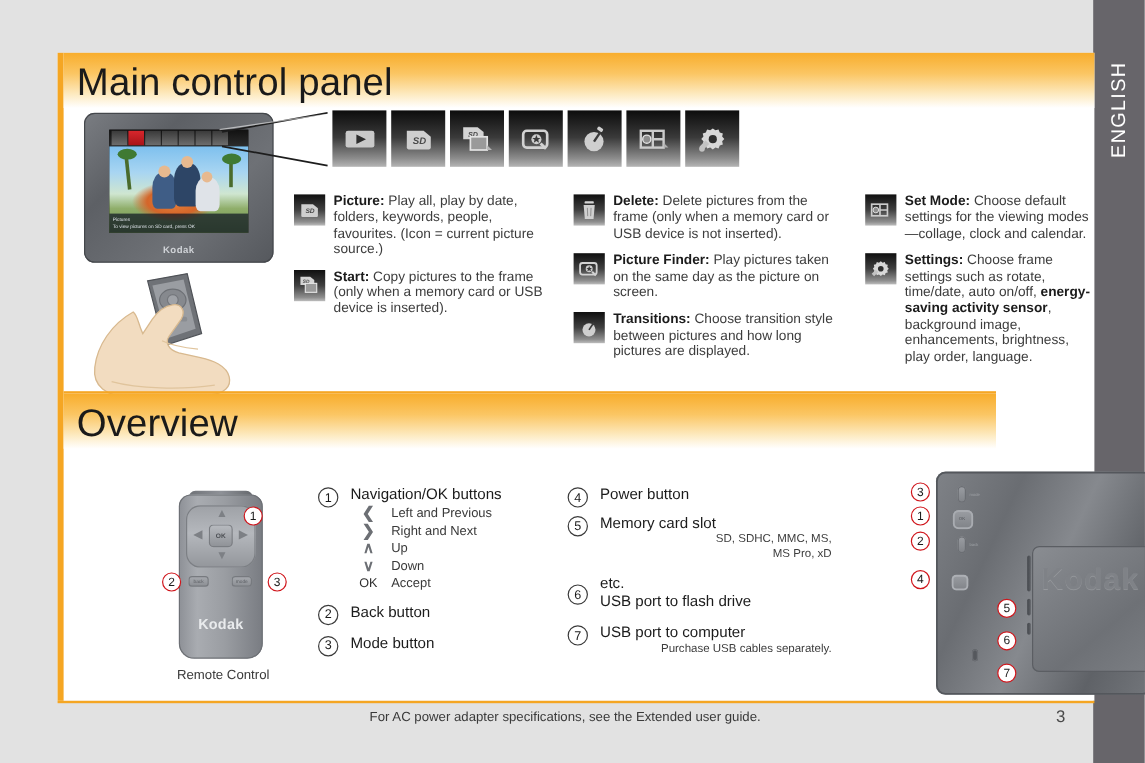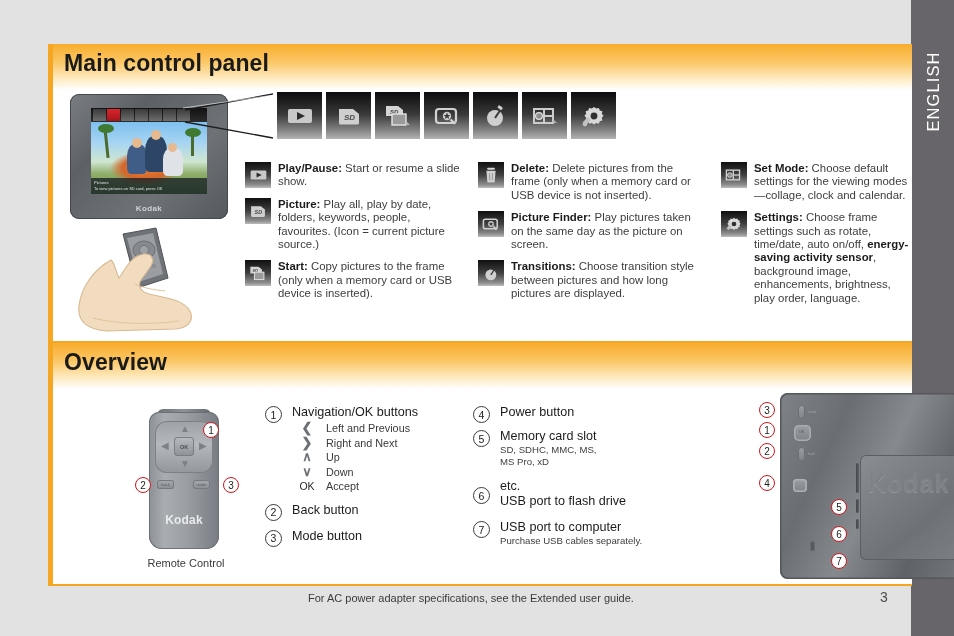--- a/index.html
+++ b/index.html
@@ -46,23 +46,23 @@
   
   .band {
     position: relative;
     height: 46px;
     background: linear-gradient(to bottom, #f9b233 0%, #fbc košik 0%, #fdd88a 48%, #fefaf0 88%, #ffffff 100%);
     background: linear-gradient(to bottom, #f8ad2c 0%, #fbc664 38%, #fdeac0 75%, #ffffff 100%);
   }
   .band .band-title {
     position: absolute;
     left: 11px; top: 6px;
-    font-size: 23px;
+    font-size: 32px;
     color: #1a1a1a;
-    font-weight: 700;
+    font-weight: 400;
     letter-spacing: .1px;
   }
   #band2 { border-top: 2px solid #f5a623; }
 
   
   #icon-strip {
     position: absolute;
     left: 224px; top: 48px;
     display: flex;
     gap: 4px;
@@ -235,21 +235,21 @@
 
   .ov-item { position:relative; margin-bottom:4px; padding-left:27px; }
   .ov-item .bnum {
     position:absolute; left:0; top:1px;
     width:17px; height:17px; border-radius:50%;
     border:1.2px solid #3b3b3b; color:#1b1b1b;
     font-size:10.5px; display:flex;align-items:center;justify-content:center;
     box-sizing:border-box;
   }
   .ov-item .ttl { font-size:12.6px; color:#1b1b1b; line-height:15px; }
-  .ov-item .sub { font-size:9.6px; color:#3d3d3d; line-height:12px; }
+  .ov-item .sub { font-size:9.6px; color:#3d3d3d; line-height:12px;text-align:right; }
 
   .nav-rows { margin-top:1px; }
   .nav-row { display:flex; align-items:center; height:14.5px; }
   .nav-row .sym {
     width:30px; text-align:center; color:#6c6f74;
     font-size:13px; font-weight:bold; line-height:14px;
   }
   .nav-row .sym.ok { font-size:10.5px; color:#2b2b2b; font-weight:normal; }
   .nav-row .nlbl { font-size:10.8px; color:#3a3a3a; padding-left:4px; }
 
@@ -406,29 +406,20 @@
             <circle cx="13" cy="11" r="3.4" fill="#2f2f2f"></circle>
             <path d="M2 17 l5-5 3 3 -5 5 z" fill="#c2c2c2"></path>
             <circle cx="4" cy="19" r="2.4" fill="#c2c2c2"></circle>
           </svg>
       </div>
     </div>
 
     <div class="desc-col" id="col1">
       <div class="desc-item">
         <span class="mini-icon">
-          <svg class="glyph" width="17" height="12" viewBox="0 0 26 18">
-              <rect x="1" y="2" width="24" height="14" rx="2" fill="#c9c9c9"></rect>
-              <polygon points="10,5 18,9 10,13" fill="#2c2c2c"></polygon>
-            </svg>
-        </span>
-        <span class="txt"><b>Play/Pause:</b><span> Start or resume a slide show.</span></span>
-      </div>
-      <div class="desc-item">
-        <span class="mini-icon">
           <svg class="glyph" width="18" height="14" viewBox="0 0 26 20">
               <path d="M3 3 h14 l6 5 v9 a1.5 1.5 0 0 1 -1.5 1.5 h-17 A1.5 1.5 0 0 1 3 17 Z" fill="#cfcfcf"></path>
               <text x="8" y="14" font-family="Liberation Sans,sans-serif" font-size="8" font-weight="bold" font-style="italic" fill="#4a4a4a">SD</text>
             </svg>
         </span>
         <span class="txt"><b>Picture:</b><span> Play all, play by date, folders, keywords, people, favourites. (Icon = current picture source.)</span></span>
       </div>
       <div class="desc-item">
         <span class="mini-icon">
           <svg class="glyph" width="19" height="15" viewBox="0 0 28 22">
@@ -492,21 +483,21 @@
           <svg class="glyph" width="18" height="16" viewBox="0 0 26 22">
               <path d="M13 2 l2.2 1.6 2.6-.7 1 2.5 2.6 .8 -.6 2.6 1.8 2 -1.8 2 .6 2.6 -2.6 .8 -1 2.5 -2.6-.7 -2.2 1.6 -2.2-1.6 -2.6 .7 -1-2.5 -2.6-.8 .6-2.6 -1.8-2 1.8-2 -.6-2.6 2.6-.8 1-2.5 2.6 .7 Z" fill="#d8d8d8"></path>
               <circle cx="13" cy="11" r="3.4" fill="#2f2f2f"></circle>
               <path d="M2 17 l5-5 3 3 -5 5 z" fill="#c2c2c2"></path>
             </svg>
         </span>
         <span class="txt"><b>Settings:</b><span> Choose frame settings such as rotate, time/date, auto on/off, </span><b>energy-saving activity sensor</b><span>, background image, enhancements, brightness, play order, language.</span></span>
       </div>
     </div>
 
-    <div class="band" id="band2" style="position:absolute; left:0; top:297px; width:859px;">
+    <div class="band" id="band2" style="position:absolute; left:0; top:282px; width:777px;">
       <div class="band-title">Overview</div>
     </div>
 
     <div id="overview-body">
 
       <div id="remote-wrap">
         <div id="remote-top"></div>
         <div id="remote-body">
           <div id="dpad">
             <div id="okbtn">OK</div>

